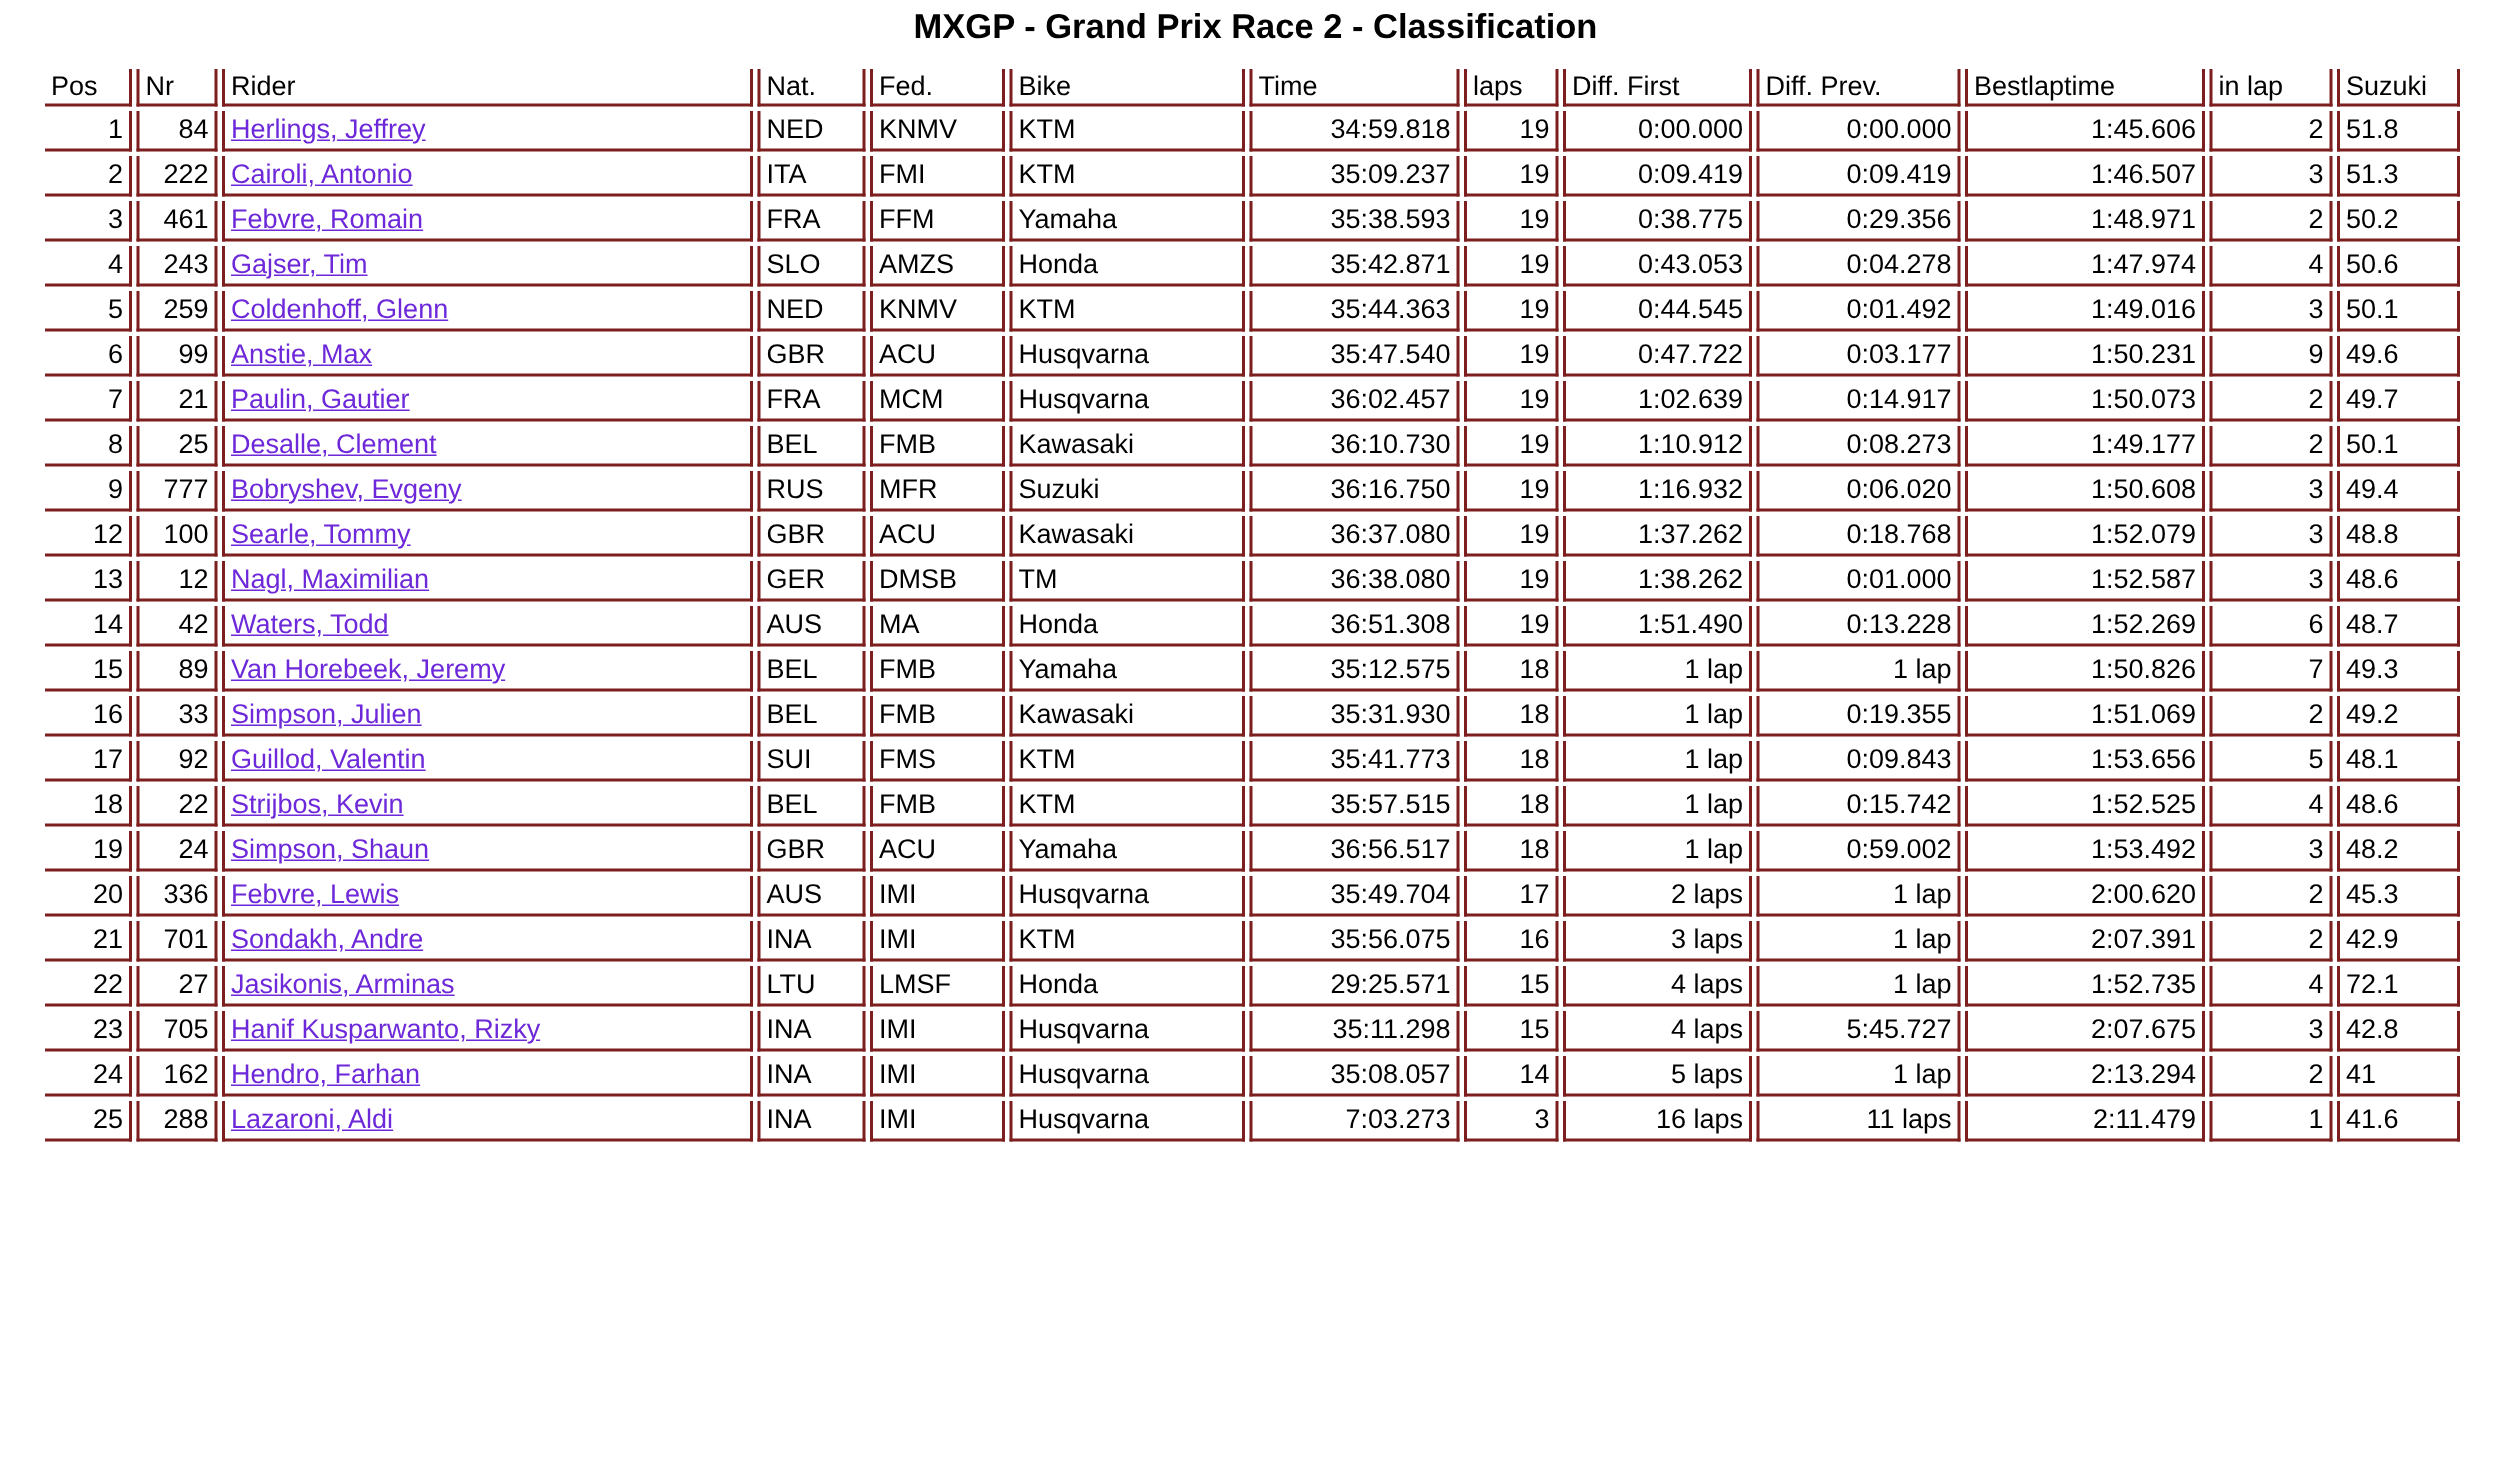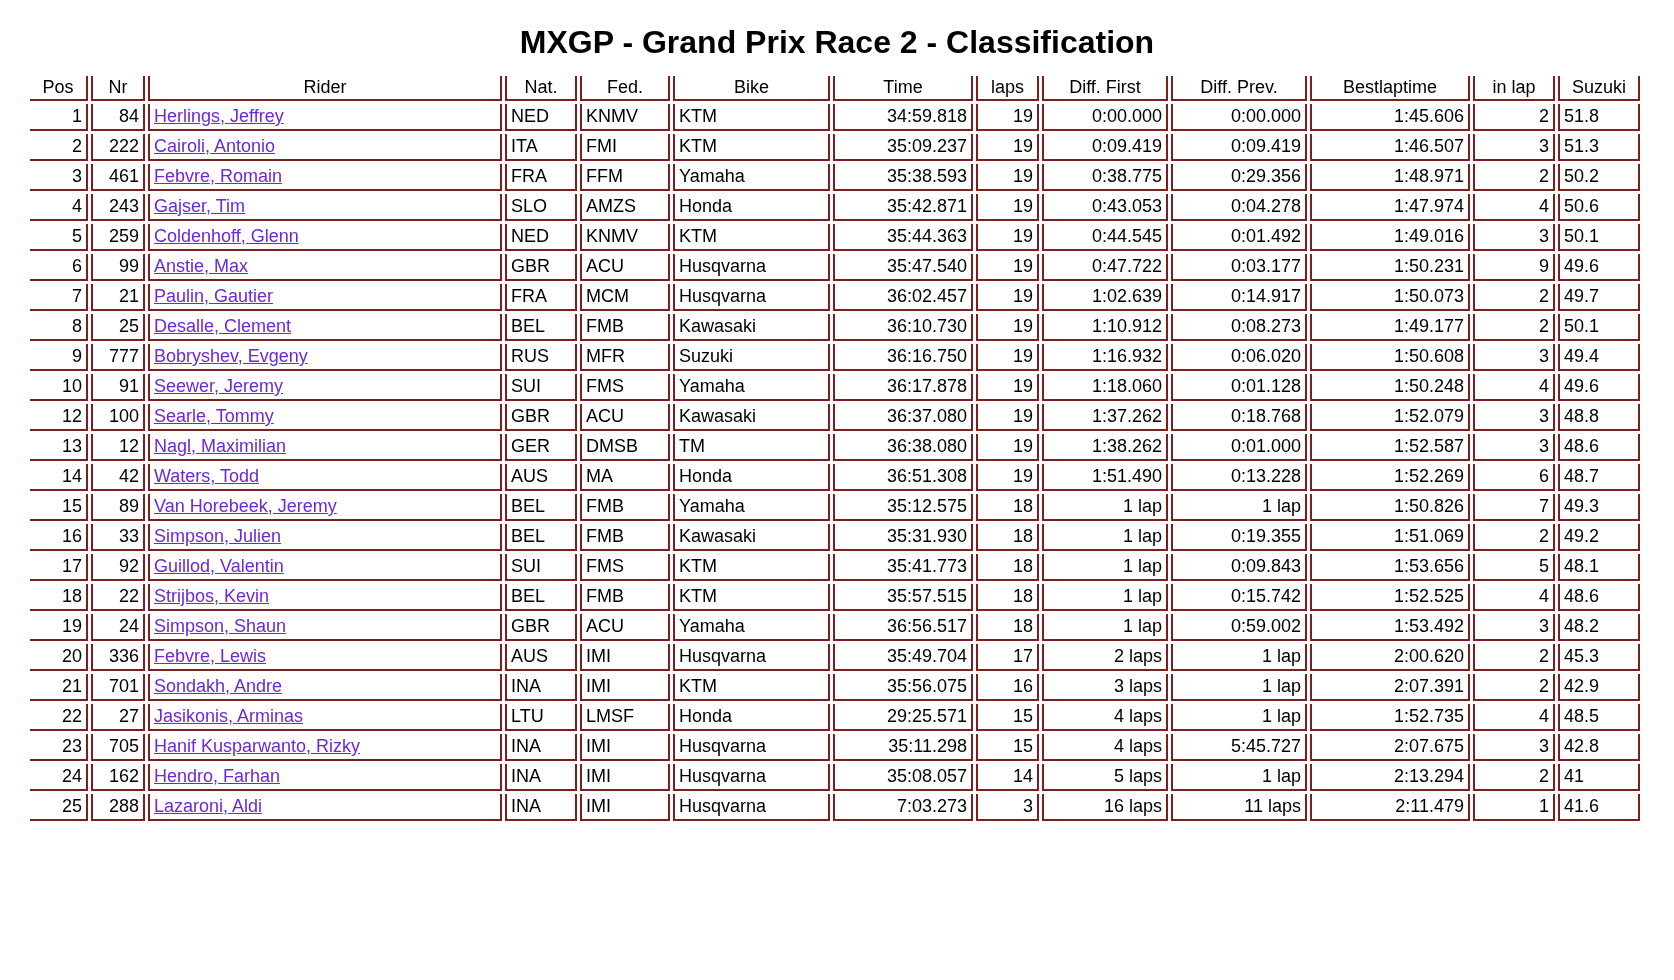--- a/index.html
+++ b/index.html
@@ -10,23 +10,23 @@
     color: #000000;
   }
   .page {
     width: 1674px;
     height: 980px;
     overflow: hidden;
     position: relative;
   }
   h1.title {
     margin: 0;
-    padding-top: 24px;
+    padding-top: 4px;
     text-align: center;
-    font-size: 32px;
+    font-size: 23px;
     font-weight: bold;
     letter-spacing: 0px;
     color: #000000;
   }
   table.results {
     margin-left: 27px;
     margin-top: 12px;
     border-collapse: separate;
     border-spacing: 3px 3px;
     table-layout: fixed;
@@ -42,21 +42,21 @@
     white-space: nowrap;
     overflow: hidden;
     font-weight: normal;
     vertical-align: middle;
   }
   table.results th:first-child,
   table.results td:first-child {
     border-left: none;
   }
   table.results th {
-    text-align: center;
+    text-align: left;
     height: 25px;
     margin-top: 32px;
   }
   td.al { text-align: left; }
   td.ar { text-align: right; }
   .rider-link {
     text-decoration: underline;
     color: #6d28d9;
   }
 </style>
@@ -229,35 +229,20 @@
           <td class="al">Suzuki</td>
           <td class="ar">36:16.750</td>
           <td class="ar">19</td>
           <td class="ar">1:16.932</td>
           <td class="ar">0:06.020</td>
           <td class="ar">1:50.608</td>
           <td class="ar">3</td>
           <td class="al">49.4</td>
         </tr>
         <tr>
-          <td class="ar">10</td>
-          <td class="ar">91</td>
-          <td class="al"><span class="rider-link">Seewer, Jeremy</span></td>
-          <td class="al">SUI</td>
-          <td class="al">FMS</td>
-          <td class="al">Yamaha</td>
-          <td class="ar">36:17.878</td>
-          <td class="ar">19</td>
-          <td class="ar">1:18.060</td>
-          <td class="ar">0:01.128</td>
-          <td class="ar">1:50.248</td>
-          <td class="ar">4</td>
-          <td class="al">49.6</td>
-        </tr>
-        <tr>
           <td class="ar">12</td>
           <td class="ar">100</td>
           <td class="al"><span class="rider-link">Searle, Tommy</span></td>
           <td class="al">GBR</td>
           <td class="al">ACU</td>
           <td class="al">Kawasaki</td>
           <td class="ar">36:37.080</td>
           <td class="ar">19</td>
           <td class="ar">1:37.262</td>
           <td class="ar">0:18.768</td>
@@ -406,21 +391,21 @@
           <td class="al"><span class="rider-link">Jasikonis, Arminas</span></td>
           <td class="al">LTU</td>
           <td class="al">LMSF</td>
           <td class="al">Honda</td>
           <td class="ar">29:25.571</td>
           <td class="ar">15</td>
           <td class="ar">4 laps</td>
           <td class="ar">1 lap</td>
           <td class="ar">1:52.735</td>
           <td class="ar">4</td>
-          <td class="al">48.5</td>
+          <td class="al">72.1</td>
         </tr>
         <tr>
           <td class="ar">23</td>
           <td class="ar">705</td>
           <td class="al"><span class="rider-link">Hanif Kusparwanto, Rizky</span></td>
           <td class="al">INA</td>
           <td class="al">IMI</td>
           <td class="al">Husqvarna</td>
           <td class="ar">35:11.298</td>
           <td class="ar">15</td>

